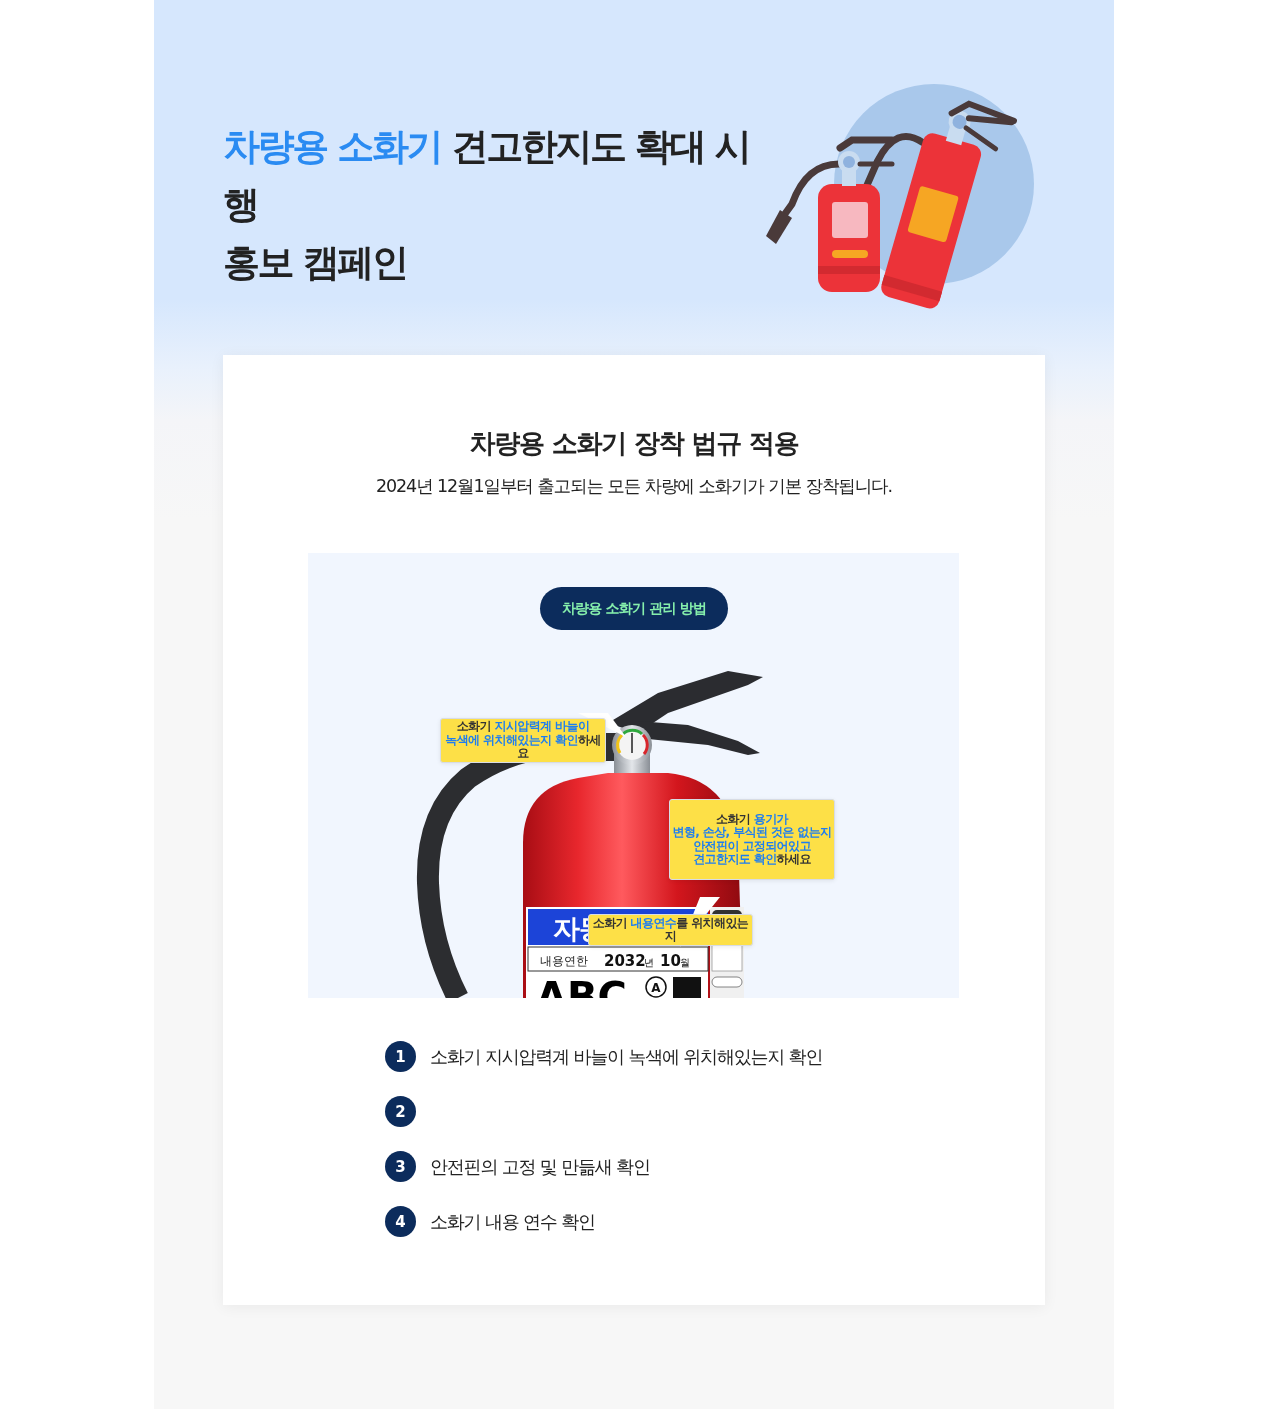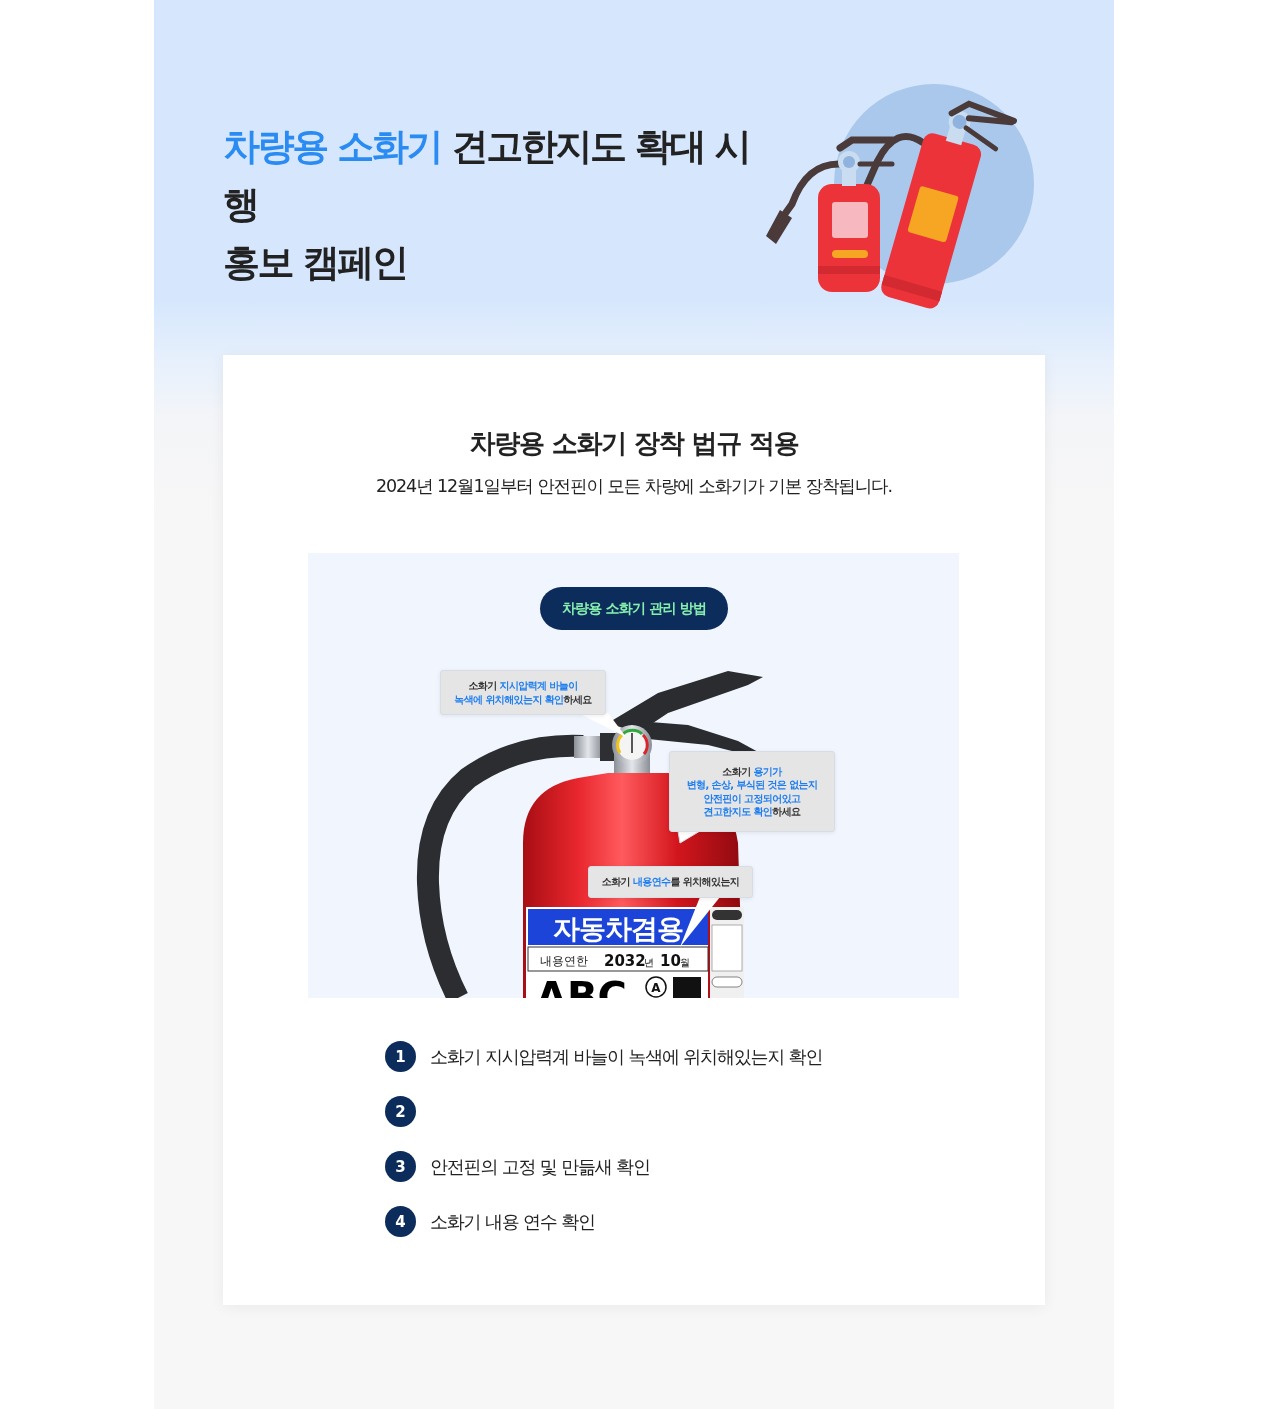--- a/index.html
+++ b/index.html
@@ -37,24 +37,24 @@
       background: #f1f6fe; overflow: hidden;
     }
     .pill {
       position: absolute; left: 232px; top: 34px; width: 188px; height: 43px; border-radius: 22px;
       background: #0c2c5c; color: #86efac; font-size: 14px; font-weight: bold; letter-spacing: -0.8px;
       display: flex; align-items: center; justify-content: center;
     }
     .ext-svg { position: absolute; left: 0; top: 0; }
 
     .bubble {
-      position: absolute; background: #e5e5e5; border: 1px solid #d8dce4; border-radius: 3px;
+      position: absolute; background: #fde047; border: 1px solid #d8dce4; border-radius: 3px;
       box-shadow: 0 1px 4px rgba(0,0,0,0.08);
-      font-size: 10px; font-weight: bold; letter-spacing: -0.6px; line-height: 13.5px; color: #333;
-      text-align: center; display: flex; flex-direction: column; align-items: center; justify-content: center;
+      font-size: 12px; font-weight: bold; letter-spacing: -0.6px; line-height: 13.5px; color: #333;
+      text-align: center; display: flex; flex-direction: column; align-items: center; justify-content: center; margin-top: 48px;
     }
     .bubble .hl { color: #1e7ef0; }
     .b1 { left: 132px; top: 117px; width: 166px; height: 45px; }
     .b2 { left: 361px; top: 198px; width: 166px; height: 81px; }
     .b3 { left: 280px; top: 313px; width: 165px; height: 32px; }
 
     .steps { position: absolute; left: 385px; top: 1040px; width: 500px; }
     .step { display: flex; align-items: center; height: 33px; margin-bottom: 22px; }
     .step-num {
       width: 31px; height: 31px; border-radius: 50%; background: #0c2c5c; color: #fff;
@@ -101,21 +101,21 @@
       <circle cx="97" cy="84" r="6" fill="#8fb2de"></circle>
       <path d="M88 70 L100 62 L140 62" stroke="#4a3a3a" stroke-width="7" fill="none" stroke-linecap="round"></path>
       <path d="M108 86 L140 86" stroke="#4a3a3a" stroke-width="5" stroke-linecap="round"></path>
     </svg>
   </div>
 
   <div class="card"></div>
 </div>
 
 <div class="card-title">차량용 소화기 장착 법규 적용</div>
-<div class="card-sub">2024년 12월1일부터 안전핀이 모든 차량에 소화기가 기본 장착됩니다.</div>
+<div class="card-sub">2024년 12월1일부터 출고되는 모든 차량에 소화기가 기본 장착됩니다.</div>
 
 <div class="diagram">
   <svg class="ext-svg" width="651" height="445" viewBox="0 0 651 445">
     <defs>
       <linearGradient id="red" x1="0" x2="1" y1="0" y2="0">
         <stop offset="0" stop-color="#a80d14"></stop>
         <stop offset="0.25" stop-color="#e8272d"></stop>
         <stop offset="0.45" stop-color="#ff5a5e"></stop>
         <stop offset="0.7" stop-color="#d3161d"></stop>
         <stop offset="1" stop-color="#8e0a10"></stop>

